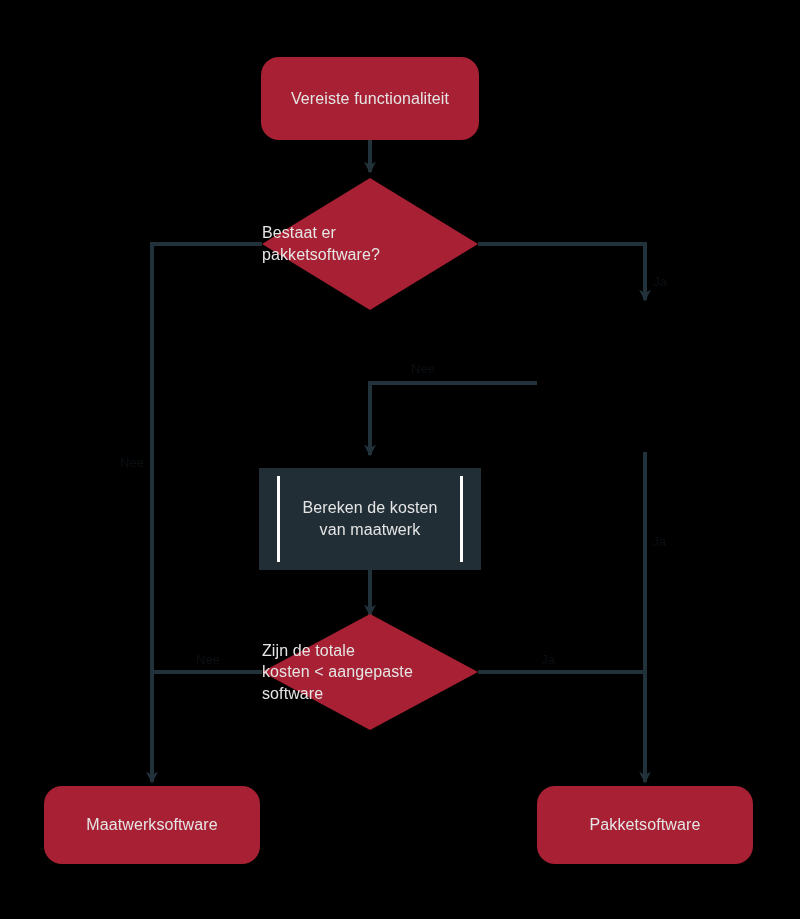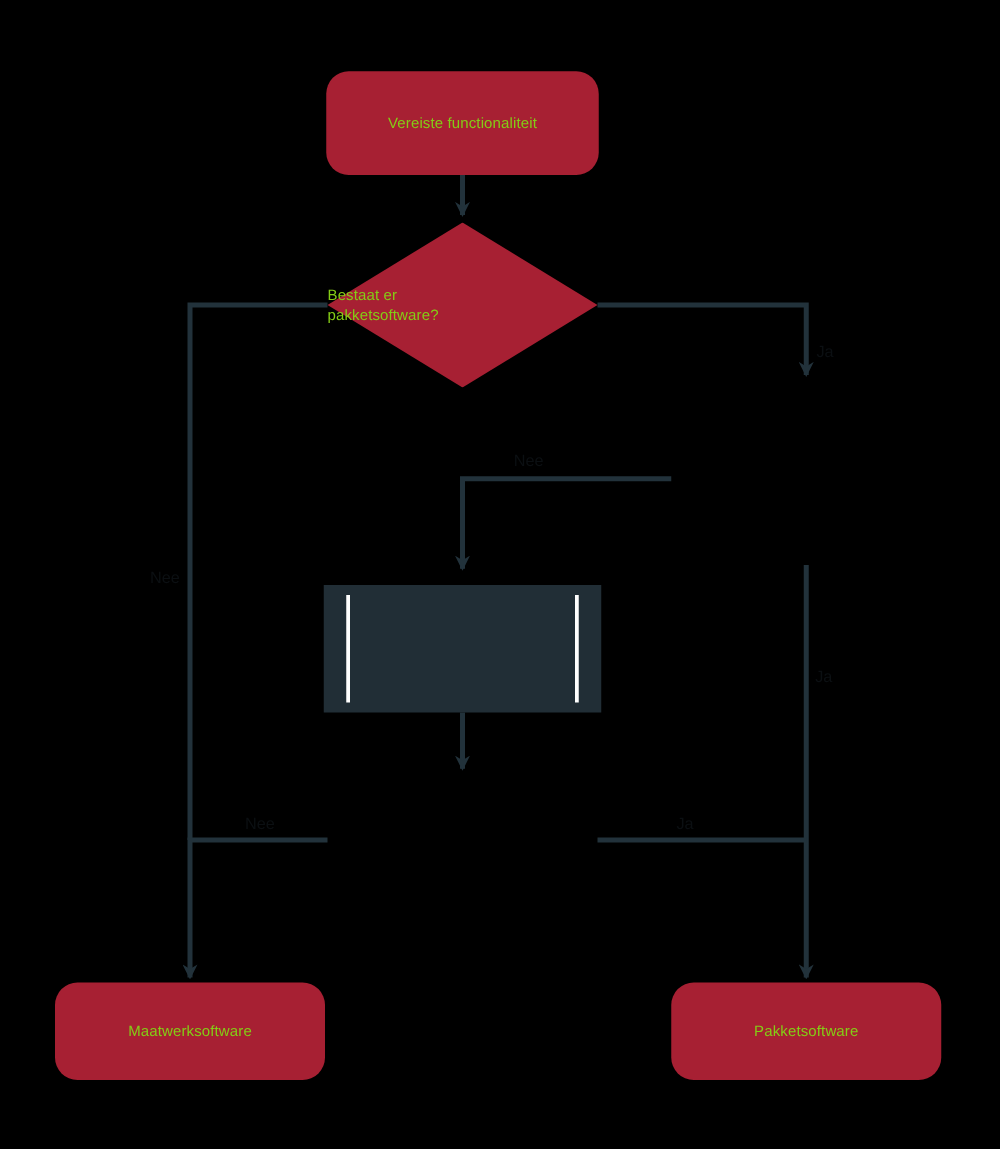--- a/index.html
+++ b/index.html
@@ -29,22 +29,22 @@
   }
   .node {
     position: absolute;
     box-sizing: border-box;
     display: flex;
     align-items: center;
     justify-content: center;
     text-align: center;
   }
   .node-label {
-    color: #84cc16;
-    font-size: 12px;
+    color: #e5e5e5;
+    font-size: 16px;
     line-height: 1.35;
     letter-spacing: 0.1px;
     white-space: pre-line;
     pointer-events: none;
   }
   .terminator {
     background: #a72033;
     border-radius: 18px;
   }
   .decision-wrap {
@@ -130,22 +130,34 @@
     <div class="decision-text">
       <span class="node-label">Bestaat er
 pakketsoftware?</span>
     </div>
   </div>
 
 
   <div class="node subroutine" style="left:259px; top:468px; width:222px; height:102px;">
     <span class="bar left"></span>
     <span class="bar right"></span>
+    <span class="node-label">Bereken de kosten
+van maatwerk</span>
   </div>
 
+  <div class="decision-wrap" style="left:262px; top:614px; width:216px; height:116px;">
+    <svg width="216" height="116" viewBox="0 0 216 116">
+      <polygon points="108,0 216,58 108,116 0,58" fill="#a72033"></polygon>
+    </svg>
+    <div class="decision-text">
+      <span class="node-label">Zijn de totale
+kosten &lt; aangepaste
+software</span>
+    </div>
+  </div>
 
   <div class="node terminator" style="left:44px; top:786px; width:216px; height:78px;">
     <span class="node-label">Maatwerksoftware</span>
   </div>
 
   <div class="node terminator" style="left:537px; top:786px; width:216px; height:78px;">
     <span class="node-label">Pakketsoftware</span>
   </div>
 
   <span class="edge-label" style="left:132px; top:462px;">Nee</span>

